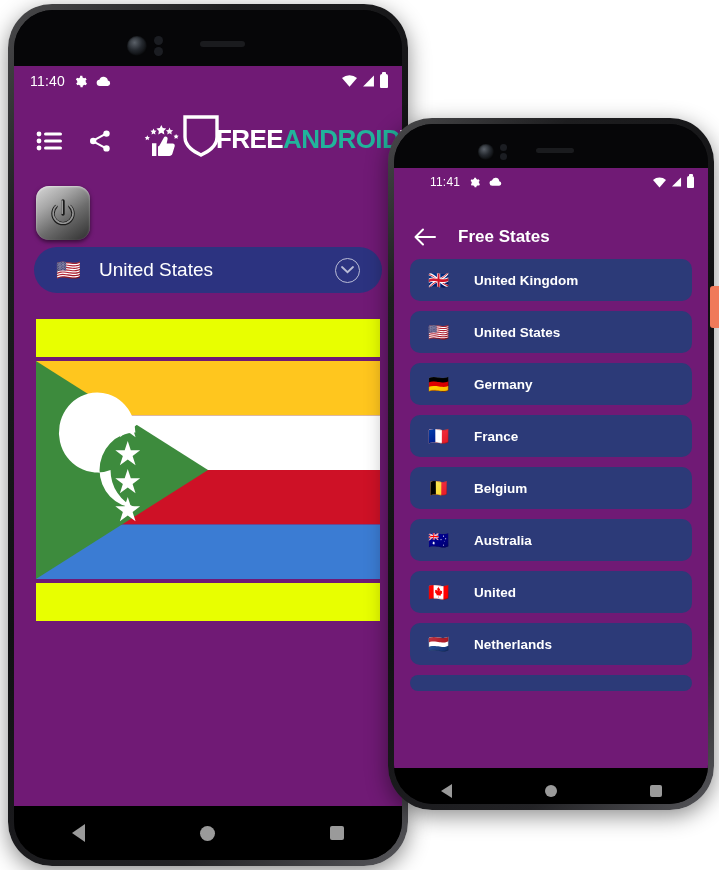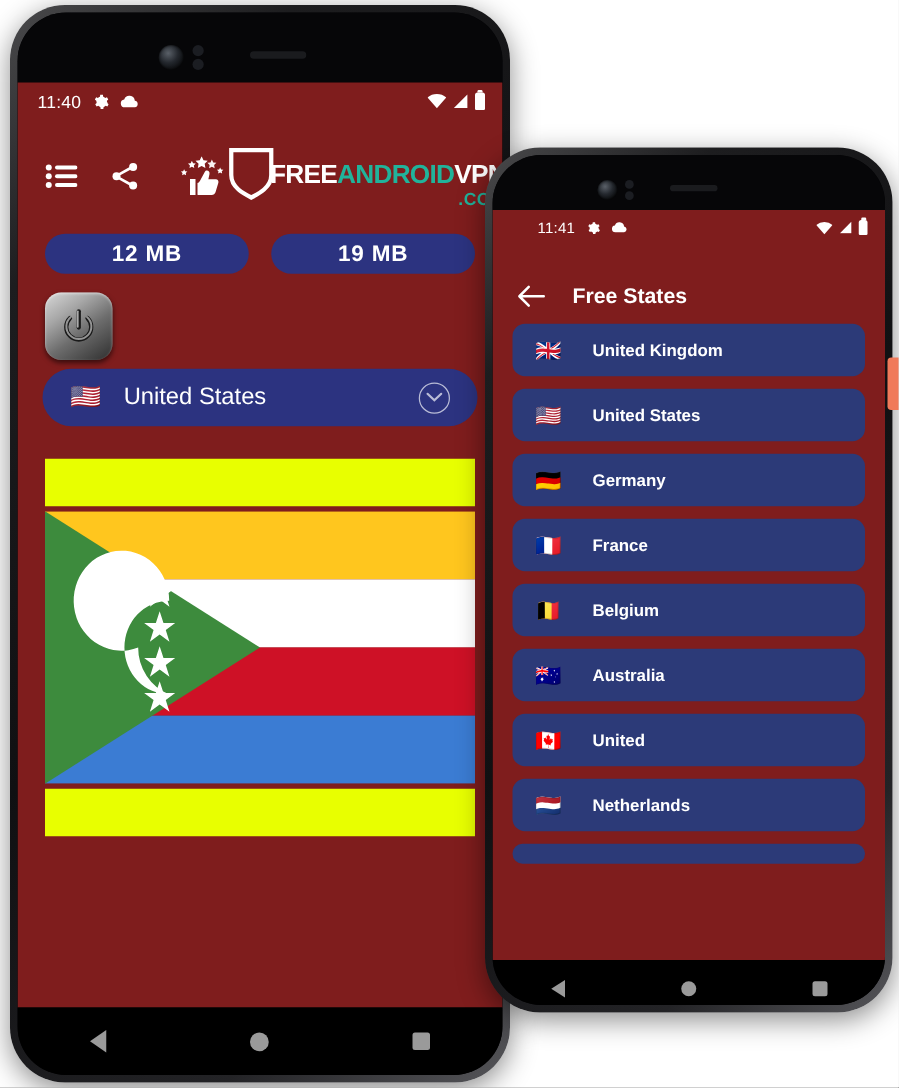--- a/index.html
+++ b/index.html
@@ -35,21 +35,21 @@
   #phone-right .bezel-top { height: 44px; }
   .cam {
     position:absolute; border-radius:50%;
     background: radial-gradient(circle at 38% 33%, #5a6068 0%, #24282e 42%, #0b0c0e 75%);
     box-shadow: inset 0 0 2px #000;
   }
   .sensor { position:absolute; border-radius:50%; background:#1b1d22; }
   .speaker { position:absolute; border-radius:4px; background:#1a1b1e; }
 
   
-  .screen { position:absolute; left:0; width:100%; background:#7f1d1d; overflow:hidden; }
+  .screen { position:absolute; left:0; width:100%; background:#701a75; overflow:hidden; }
   #phone-left  .screen { top:56px; height: 740px; }
   #phone-right .screen { top:44px; height: 600px; }
 
   
   .navbar { position:absolute; left:0; width:100%; background:#000; display:flex;
             align-items:center; justify-content:space-around; }
   #phone-left  .navbar { top: 796px; height: 54px; }
   #phone-right .navbar { top: 644px; height: 46px; }
   .nav-back { width:0; height:0; border-top:9px solid transparent; border-bottom:9px solid transparent;
               border-right:13px solid #9a9a9a; }
@@ -202,34 +202,30 @@
                 <path d="M9.3 10.3l.8 1.6 1.8.26-1.3 1.27.31 1.78-1.61-.85-1.61.85.31-1.78-1.3-1.27 1.8-.26z"></path>
               </g>
             </svg>
           </div>
 
           <div class="brand">
             <svg width="38" height="44" viewBox="0 0 38 44" style="margin-right:-4px;">
               <path d="M3 3h32v20c0 10-10 15-16 18-6-3-16-8-16-18z" fill="none" stroke="#fff" stroke-width="3.4"></path>
             </svg>
             <div style="display:flex; flex-direction:column; align-items:flex-end; margin-top:12px;">
-              <div style="display:flex; align-items:baseline; font-weight:bold; font-size:21px; letter-spacing:-.6px; line-height:1;">
+              <div style="display:flex; align-items:baseline; font-weight:bold; font-size:26px; letter-spacing:-.6px; line-height:1;">
                 <span style="color:#fff;">FREE</span>
                 <span style="color:#21b39b;">ANDROID</span>
                 <span style="color:#fff;">VPN</span>
               </div>
               <div style="color:#21b39b; font-weight:bold; font-size:14px; letter-spacing:.4px; line-height:1; margin-top:2px;">.COM</div>
             </div>
           </div>
         </div>
 
-        <div class="speed-row">
-          <div class="speed-pill">12 MB</div>
-          <div class="speed-pill">19 MB</div>
-        </div>
 
         <div class="status-row">
           <div class="power-btn">
             <svg width="32" height="32" viewBox="0 0 32 32">
               <path d="M9 9.5a10 10 0 1014 0" fill="none" stroke="#1a1a1a" stroke-width="3.4" stroke-linecap="round"></path>
               <path d="M9.6 8.6a10 10 0 1013 0" fill="none" stroke="#d6d6d6" stroke-width="1.6" stroke-linecap="round" opacity=".65"></path>
               <line x1="16" y1="4" x2="16" y2="17" stroke="#1a1a1a" stroke-width="3.4" stroke-linecap="round"></line>
               <line x1="15.2" y1="4" x2="15.2" y2="16.4" stroke="#e8e8e8" stroke-width="1.4" stroke-linecap="round" opacity=".7"></line>
             </svg>
           </div>

